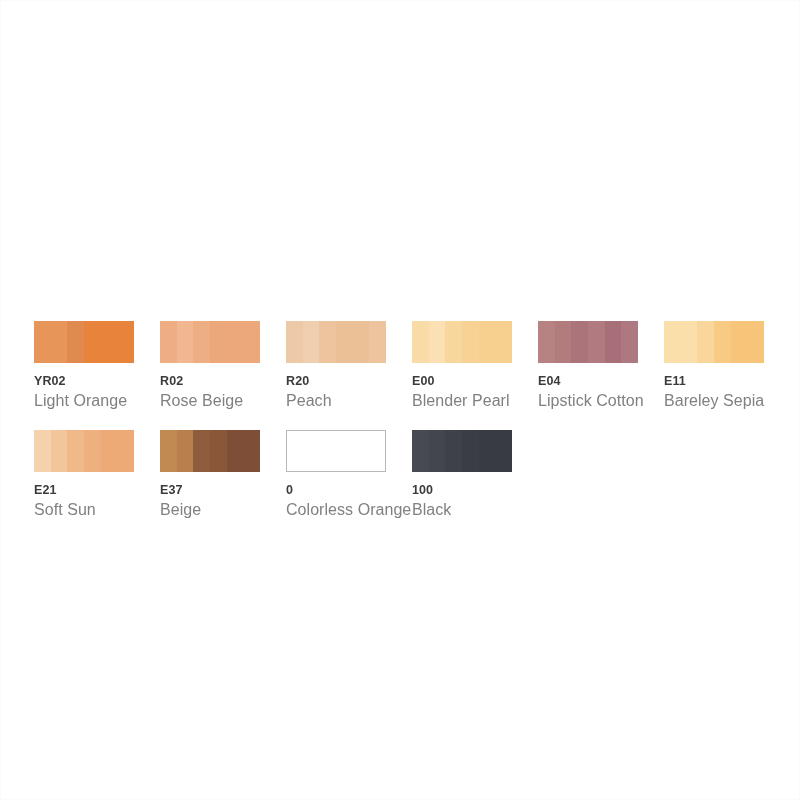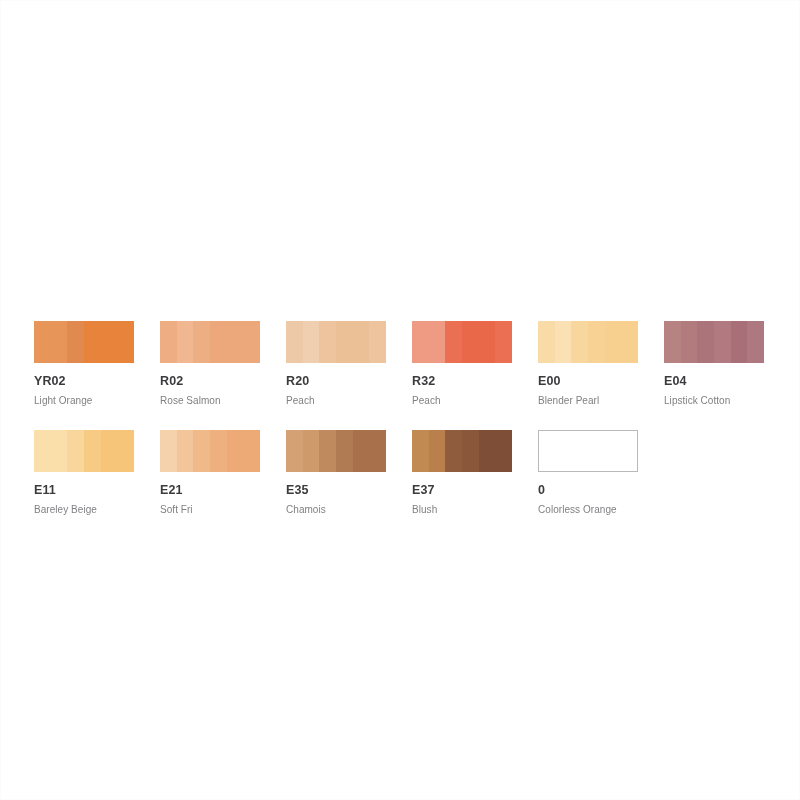--- a/index.html
+++ b/index.html
@@ -51,82 +51,77 @@
     margin-top: 11px;
     font-size: 12.5px;
     font-weight: bold;
     color: #3b3b3d;
     letter-spacing: 0.1px;
     line-height: 15px;
     white-space: nowrap;
   }
   .swatch-name {
     margin-top: 4px;
-    font-size: 10px;
+    font-size: 16px;
     font-weight: normal;
     color: #808083;
     letter-spacing: 0.05px;
     line-height: 15px;
     white-space: nowrap;
   }
 </style>
 </head>
 <body>
 
 <div class="canvas">
   <div class="swatch-grid">
       <div class="swatch-cell">
         <div class="swatch-chip" style="background: linear-gradient(to right, rgb(232, 149, 90) 0%, rgb(232, 149, 90) 16.667%, rgb(232, 149, 90) 16.667%, rgb(232, 149, 90) 33.333%, rgb(224, 138, 79) 33.333%, rgb(224, 138, 79) 50%, rgb(232, 131, 60) 50%, rgb(232, 131, 60) 66.667%, rgb(232, 131, 60) 66.667%, rgb(232, 131, 60) 83.333%, rgb(232, 131, 60) 83.333%, rgb(232, 131, 60) 100%);"></div>
         <div class="swatch-code">YR02</div>
         <div class="swatch-name">Light Orange</div>
       </div>
       <div class="swatch-cell">
         <div class="swatch-chip" style="background: linear-gradient(to right, rgb(239, 173, 131) 0%, rgb(239, 173, 131) 16.667%, rgb(240, 183, 145) 16.667%, rgb(240, 183, 145) 33.333%, rgb(238, 174, 132) 33.333%, rgb(238, 174, 132) 50%, rgb(236, 168, 123) 50%, rgb(236, 168, 123) 66.667%, rgb(236, 168, 123) 66.667%, rgb(236, 168, 123) 83.333%, rgb(236, 168, 123) 83.333%, rgb(236, 168, 123) 100%);"></div>
         <div class="swatch-code">R02</div>
-        <div class="swatch-name">Rose Salmon</div>
+        <div class="swatch-name">Rose Beige</div>
       </div>
       <div class="swatch-cell">
         <div class="swatch-chip" style="background: linear-gradient(to right, rgb(237, 201, 167) 0%, rgb(237, 201, 167) 16.667%, rgb(240, 207, 176) 16.667%, rgb(240, 207, 176) 33.333%, rgb(237, 196, 157) 33.333%, rgb(237, 196, 157) 50%, rgb(236, 192, 150) 50%, rgb(236, 192, 150) 66.667%, rgb(236, 192, 150) 66.667%, rgb(236, 192, 150) 83.333%, rgb(237, 196, 157) 83.333%, rgb(237, 196, 157) 100%);"></div>
         <div class="swatch-code">R20</div>
-        <div class="swatch-name">Peach</div>
-      </div>
-      <div class="swatch-cell">
-        <div class="swatch-chip" style="background: linear-gradient(to right, rgb(239, 155, 131) 0%, rgb(239, 155, 131) 16.667%, rgb(239, 155, 131) 16.667%, rgb(239, 155, 131) 33.333%, rgb(234, 111, 83) 33.333%, rgb(234, 111, 83) 50%, rgb(233, 104, 74) 50%, rgb(233, 104, 74) 66.667%, rgb(233, 104, 74) 66.667%, rgb(233, 104, 74) 83.333%, rgb(234, 111, 83) 83.333%, rgb(234, 111, 83) 100%);"></div>
-        <div class="swatch-code">R32</div>
         <div class="swatch-name">Peach</div>
       </div>
       <div class="swatch-cell">
         <div class="swatch-chip" style="background: linear-gradient(to right, rgb(249, 219, 168) 0%, rgb(249, 219, 168) 16.667%, rgb(250, 224, 178) 16.667%, rgb(250, 224, 178) 33.333%, rgb(248, 215, 158) 33.333%, rgb(248, 215, 158) 50%, rgb(247, 210, 148) 50%, rgb(247, 210, 148) 66.667%, rgb(247, 208, 143) 66.667%, rgb(247, 208, 143) 83.333%, rgb(247, 208, 143) 83.333%, rgb(247, 208, 143) 100%);"></div>
         <div class="swatch-code">E00</div>
         <div class="swatch-name">Blender Pearl</div>
       </div>
       <div class="swatch-cell">
         <div class="swatch-chip" style="background: linear-gradient(to right, rgb(183, 130, 130) 0%, rgb(183, 130, 130) 16.667%, rgb(178, 123, 126) 16.667%, rgb(178, 123, 126) 33.333%, rgb(171, 115, 122) 33.333%, rgb(171, 115, 122) 50%, rgb(176, 122, 128) 50%, rgb(176, 122, 128) 66.667%, rgb(169, 111, 120) 66.667%, rgb(169, 111, 120) 83.333%, rgb(174, 120, 128) 83.333%, rgb(174, 120, 128) 100%);"></div>
         <div class="swatch-code">E04</div>
         <div class="swatch-name">Lipstick Cotton</div>
       </div>
       <div class="swatch-cell">
         <div class="swatch-chip" style="background: linear-gradient(to right, rgb(250, 223, 171) 0%, rgb(250, 223, 171) 16.667%, rgb(250, 223, 171) 16.667%, rgb(250, 223, 171) 33.333%, rgb(249, 215, 156) 33.333%, rgb(249, 215, 156) 50%, rgb(247, 203, 132) 50%, rgb(247, 203, 132) 66.667%, rgb(246, 197, 121) 66.667%, rgb(246, 197, 121) 83.333%, rgb(246, 197, 121) 83.333%, rgb(246, 197, 121) 100%);"></div>
         <div class="swatch-code">E11</div>
-        <div class="swatch-name">Bareley Beige</div>
+        <div class="swatch-name">Bareley Sepia</div>
       </div>
       <div class="swatch-cell">
         <div class="swatch-chip" style="background: linear-gradient(to right, rgb(245, 210, 171) 0%, rgb(245, 210, 171) 16.667%, rgb(243, 197, 154) 16.667%, rgb(243, 197, 154) 33.333%, rgb(240, 185, 138) 33.333%, rgb(240, 185, 138) 50%, rgb(238, 176, 126) 50%, rgb(238, 176, 126) 66.667%, rgb(237, 170, 118) 66.667%, rgb(237, 170, 118) 83.333%, rgb(237, 170, 118) 83.333%, rgb(237, 170, 118) 100%);"></div>
         <div class="swatch-code">E21</div>
-        <div class="swatch-name">Soft Fri</div>
-      </div>
-      <div class="swatch-cell">
-        <div class="swatch-chip" style="background: linear-gradient(to right, rgb(211, 161, 115) 0%, rgb(211, 161, 115) 16.667%, rgb(207, 154, 107) 16.667%, rgb(207, 154, 107) 33.333%, rgb(192, 138, 95) 33.333%, rgb(192, 138, 95) 50%, rgb(176, 122, 82) 50%, rgb(176, 122, 82) 66.667%, rgb(168, 113, 76) 66.667%, rgb(168, 113, 76) 83.333%, rgb(168, 113, 76) 83.333%, rgb(168, 113, 76) 100%);"></div>
-        <div class="swatch-code">E35</div>
-        <div class="swatch-name">Chamois</div>
+        <div class="swatch-name">Soft Sun</div>
       </div>
       <div class="swatch-cell">
         <div class="swatch-chip" style="background: linear-gradient(to right, rgb(192, 138, 82) 0%, rgb(192, 138, 82) 16.667%, rgb(185, 127, 76) 16.667%, rgb(185, 127, 76) 33.333%, rgb(143, 92, 61) 33.333%, rgb(143, 92, 61) 50%, rgb(138, 87, 58) 50%, rgb(138, 87, 58) 66.667%, rgb(126, 79, 54) 66.667%, rgb(126, 79, 54) 83.333%, rgb(126, 79, 54) 83.333%, rgb(126, 79, 54) 100%);"></div>
         <div class="swatch-code">E37</div>
-        <div class="swatch-name">Blush</div>
+        <div class="swatch-name">Beige</div>
       </div>
       <div class="swatch-cell">
         <div class="swatch-chip outlined"></div>
         <div class="swatch-code">0</div>
         <div class="swatch-name">Colorless Orange</div>
       </div>
+      <div class="swatch-cell">
+        <div class="swatch-chip" style="background: linear-gradient(to right, rgb(71, 74, 82) 0%, rgb(71, 74, 82) 16.667%, rgb(67, 70, 78) 16.667%, rgb(67, 70, 78) 33.333%, rgb(62, 65, 73) 33.333%, rgb(62, 65, 73) 50%, rgb(58, 61, 69) 50%, rgb(58, 61, 69) 66.667%, rgb(56, 59, 67) 66.667%, rgb(56, 59, 67) 83.333%, rgb(56, 59, 67) 83.333%, rgb(56, 59, 67) 100%);"></div>
+        <div class="swatch-code">100</div>
+        <div class="swatch-name">Black</div>
+      </div>
     </div>
 </div>
 
 </body></html>

